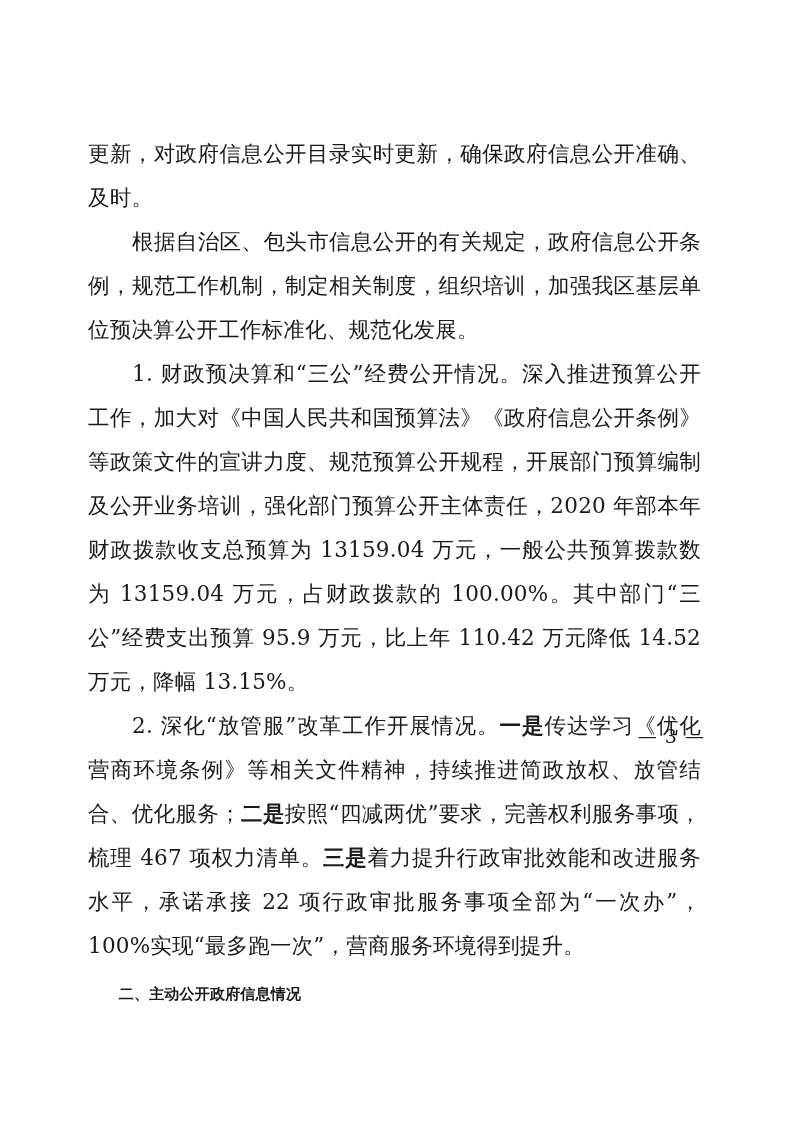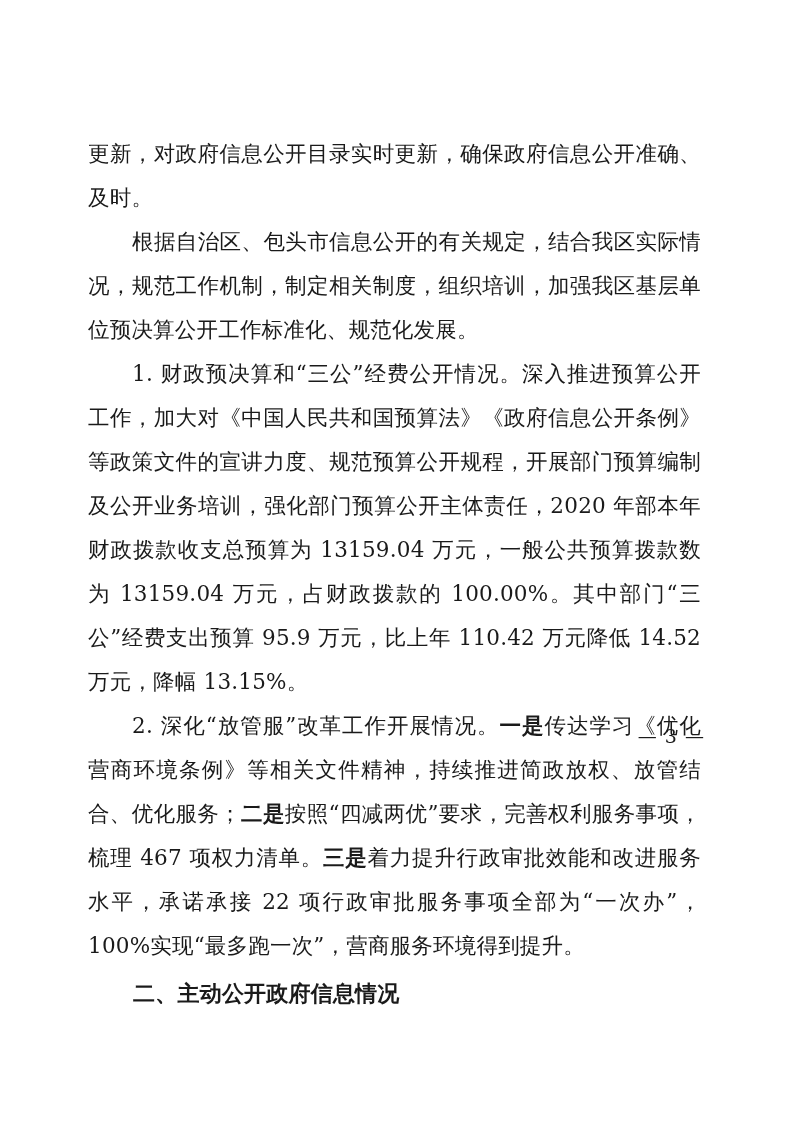--- a/index.html
+++ b/index.html
@@ -34,21 +34,21 @@
   }
   .para.indent {
     text-indent: 2.05em;
   }
   .para.nohang {
     text-indent: 0;
   }
   .heading {
     margin: 0;
     font-weight: bold;
-    font-size: 22px;
+    font-size: 15px;
     line-height: 44px;
     text-indent: 2.05em;
     font-family: "DejaVu Sans", "Liberation Sans", sans-serif;
   }
   .bold-inline {
     font-weight: bold;
   }
   .spacer-sm {
     height: 4px;
   }
@@ -70,21 +70,21 @@
 </head>
 <body>
 
 <div class="page">
 
   <div class="body-text">
 
     <p class="para nohang">更新，对政府信息公开目录实时更新，确保政府信息公开准确、及时。</p>
 
 
-    <p class="para indent">根据自治区、包头市信息公开的有关规定，结合我区实际情况，规范工作机制，制定相关制度，组织培训，加强我区基层单位预决算公开工作标准化、规范化发展。</p>
+    <p class="para indent">根据自治区、包头市信息公开的有关规定，政府信息公开条例，规范工作机制，制定相关制度，组织培训，加强我区基层单位预决算公开工作标准化、规范化发展。</p>
 
 
     <p class="para indent">1. 财政预决算和“三公”经费公开情况。深入推进预算公开工作，加大对《中国人民共和国预算法》《政府信息公开条例》等政策文件的宣讲力度、规范预算公开规程，开展部门预算编制及公开业务培训，强化部门预算公开主体责任，2020 年部本年财政拨款收支总预算为 13159.04 万元，一般公共预算拨款数为 13159.04 万元，占财政拨款的 100.00%。其中部门“三公”经费支出预算 95.9 万元，比上年 110.42 万元降低 14.52 万元，降幅 13.15%。</p>
 
     <p class="para indent">
       <span>2. 深化“放管服”改革工作开展情况。</span><span class="bold-inline">一是</span><span>传达学习《优化营商环境条例》等相关文件精神，持续推进简政放权、放管结合、优化服务；</span><span class="bold-inline">二是</span><span>按照“四减两优”要求，完善权利服务事项，梳理 467 项权力清单。</span><span class="bold-inline">三是</span><span>着力提升行政审批效能和改进服务水平，承诺承接 22 项行政审批服务事项全部为“一次办”，100%实现“最多跑一次”，营商服务环境得到提升。</span>
     </p>
 
     <div class="spacer-sm"></div>
 

